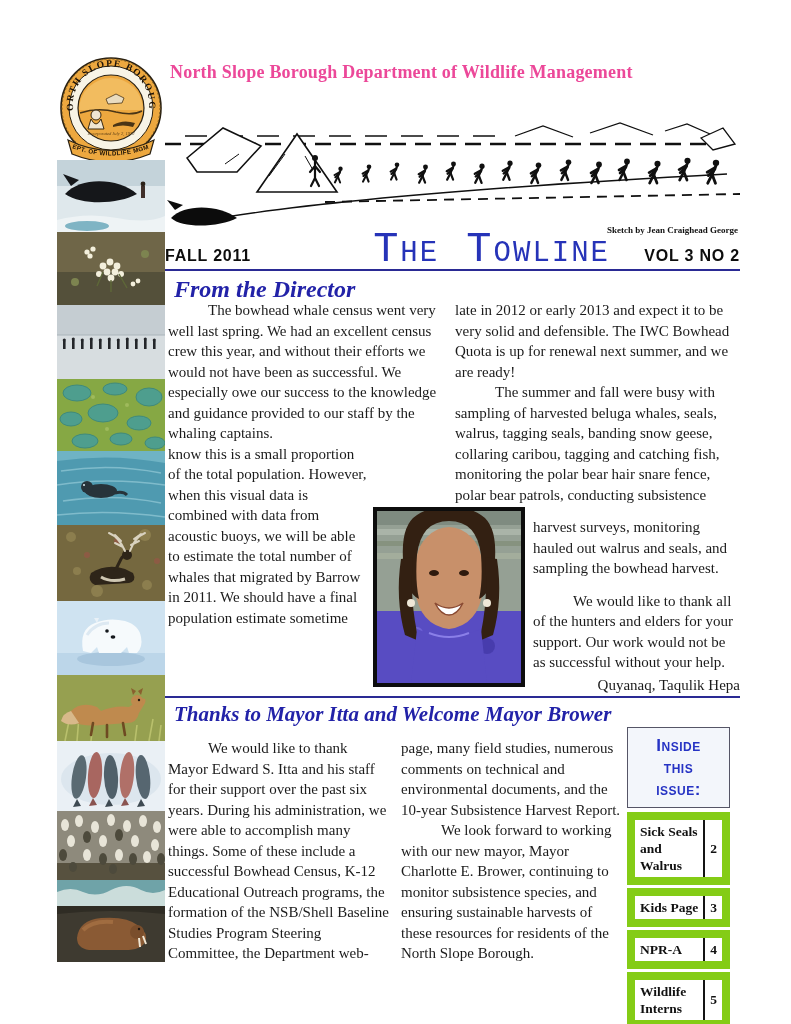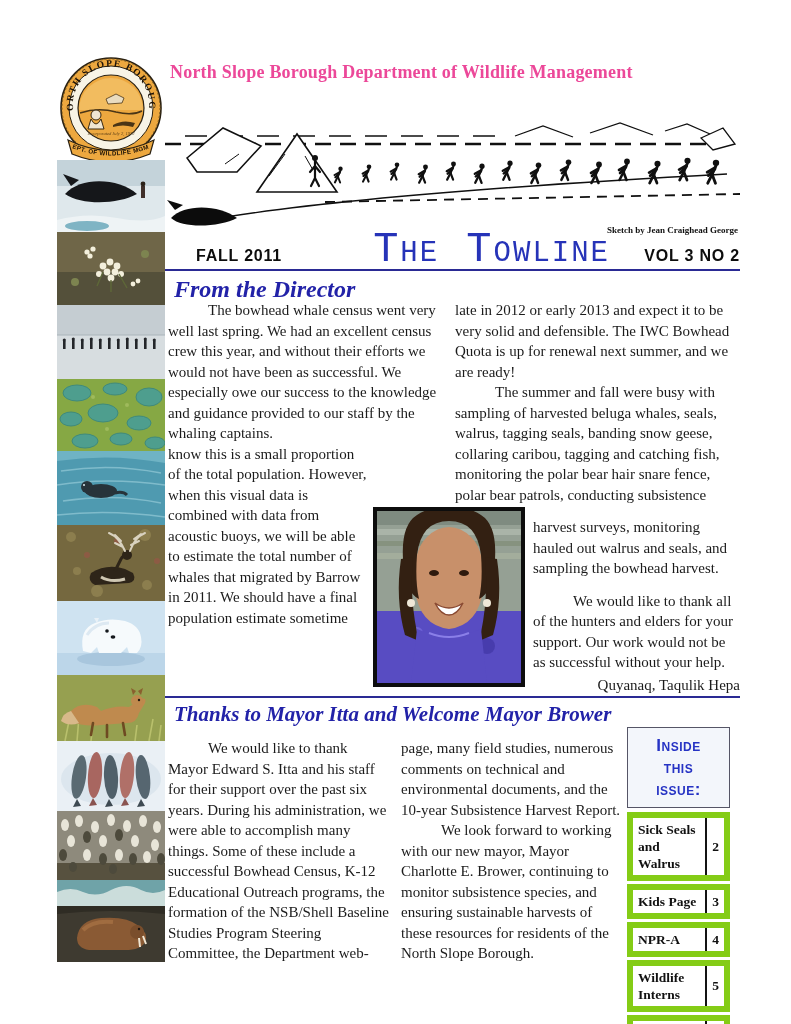--- a/index.html
+++ b/index.html
@@ -11,21 +11,21 @@
     font-weight:bold; font-size:18px; color:#ec4899; letter-spacing:0.2px; }
   .logo { position:absolute; left:58px; top:55px; width:106px; height:114px; }
 
   
   .sketch { position:absolute; left:165px; top:106px; width:575px; height:132px; background:#fff; }
 
   
   .mast-row { position:absolute; left:165px; top:232px; width:575px; height:38px; display:flex; align-items:flex-end; }
   .mast-season, .mast-vol { font-family:"Liberation Sans",sans-serif; font-weight:bold; font-size:16px;
     color:#0d0d0d; letter-spacing:0.8px; padding-bottom:5px; }
-  .mast-season { width:130px;margin-left:31px; }
+  .mast-season { width:130px; }
   .mast-vol { width:130px; text-align:right; }
   .mast-title { flex:1; text-align:right; font-family:Liberation Mono, monospace; font-variant:small-caps;
     font-size:42px; line-height:40px; color:#2633b8; letter-spacing:2px; font-weight:500; }
   .rule { position:absolute; left:165px; width:575px; height:2px; background:#2a2a94; }
 
   
   .sec-head { position:absolute; font-family:"Liberation Serif",serif; font-weight:bold; font-style:italic;
     color:#2222a8; }
   .sec-head.director { left:174px; top:276px; font-size:24px; }
   .sec-head.mayor { left:174px; top:702px; font-size:21px; }
@@ -48,21 +48,21 @@
   .mayor-cols { position:absolute; left:168px; top:738px; width:455px; display:flex; }
   .mayor-col1 { width:222px; margin-right:11px; }
   .mayor-col2 { width:222px; }
 
   
   .inside { position:absolute; left:627px; top:727px; width:103px; }
   .inside-head { border:1px solid #556; background:#f3f6fb; padding:7px 2px 6px 2px; text-align:center;
     font-family:"Liberation Sans",sans-serif; font-weight:bold; font-variant:small-caps;
     font-size:17px; line-height:22px; color:#2633c4; letter-spacing:0.5px; }
   .inside-table { margin-top:4px; }
-  .inside-row { display:flex; border:6px solid #84cc16; background:#fff; margin-bottom:3px; align-items:stretch; }
+  .inside-row { display:flex; border:8px solid #84cc16; background:#fff; margin-bottom:3px; align-items:stretch; }
   .inside-label { flex:1; padding:3px 2px 3px 5px; font-family:"Liberation Serif",serif; font-weight:bold;
     font-size:13.5px; line-height:17px; color:#111; }
   .inside-page { width:19px; border-left:2px solid #141414; display:flex; align-items:center; justify-content:center;
     font-family:"Liberation Serif",serif; font-weight:bold; font-size:13.5px; color:#111; }
 
   
   .strip { position:absolute; left:57px; top:160px; width:108px; }
   .strip .ph { width:108px; overflow:hidden; }
   .strip svg { display:block; width:100%; height:100%; }
 </style>

